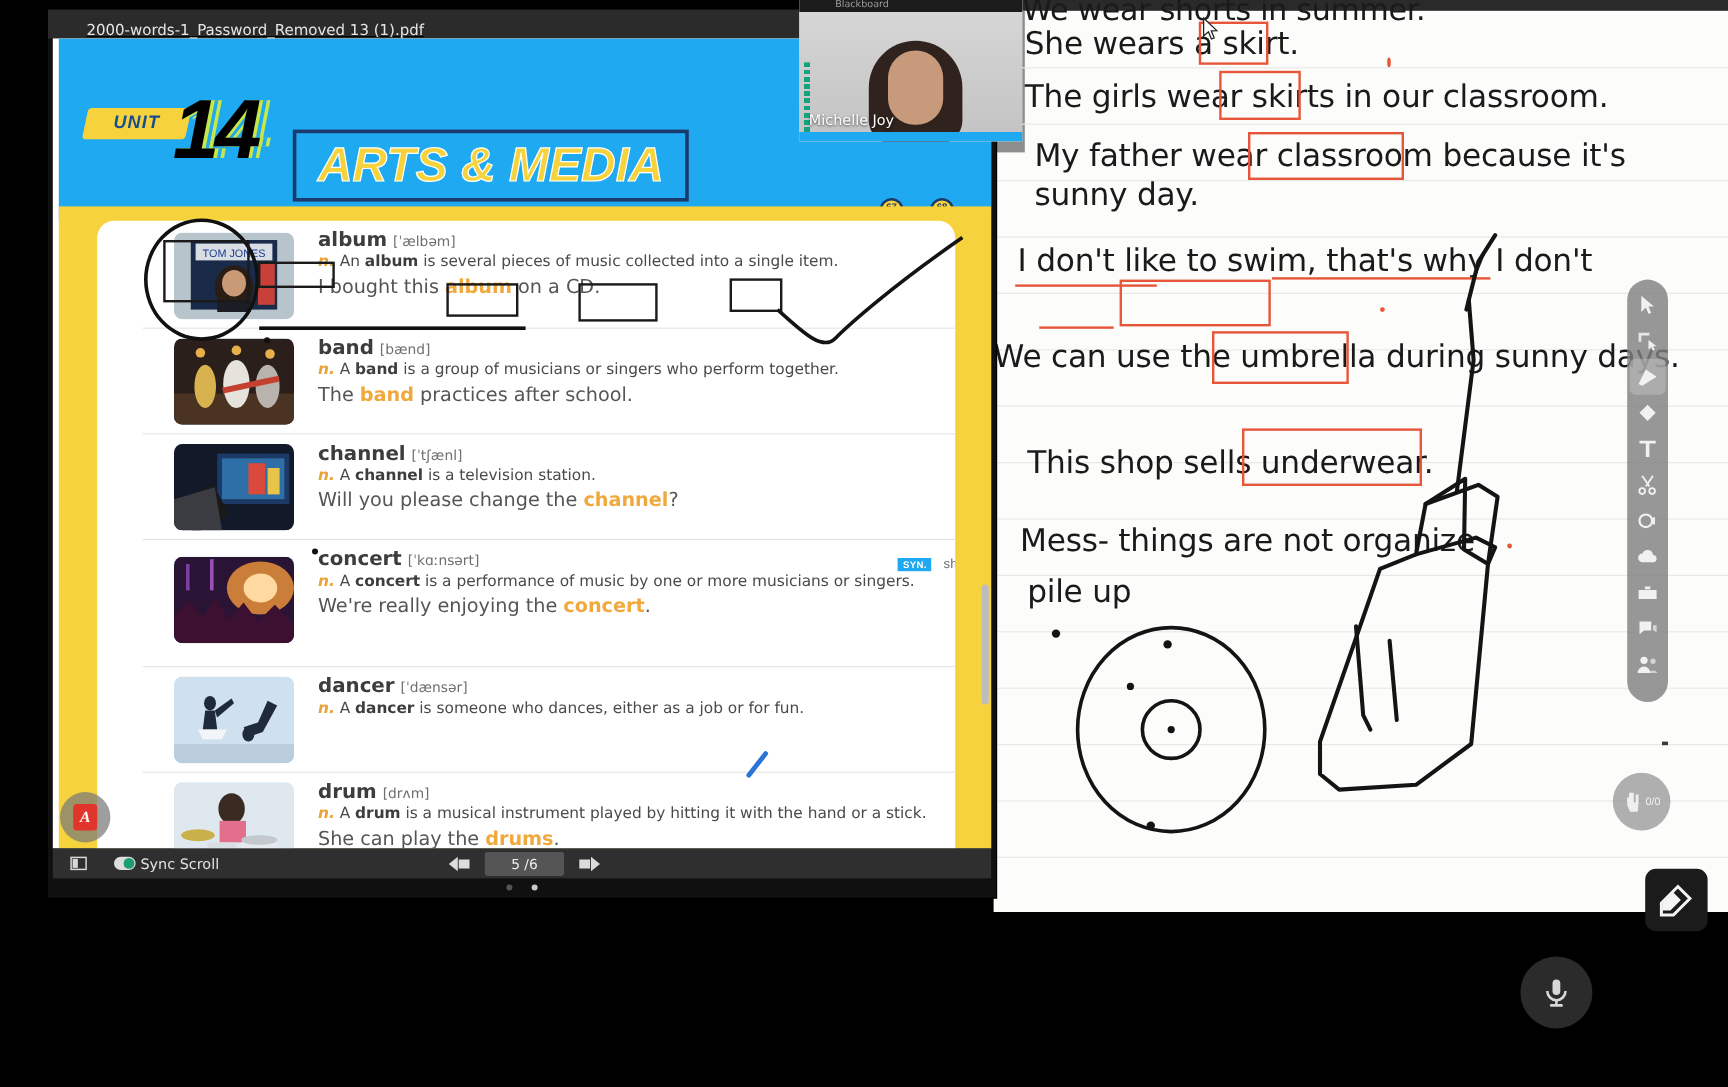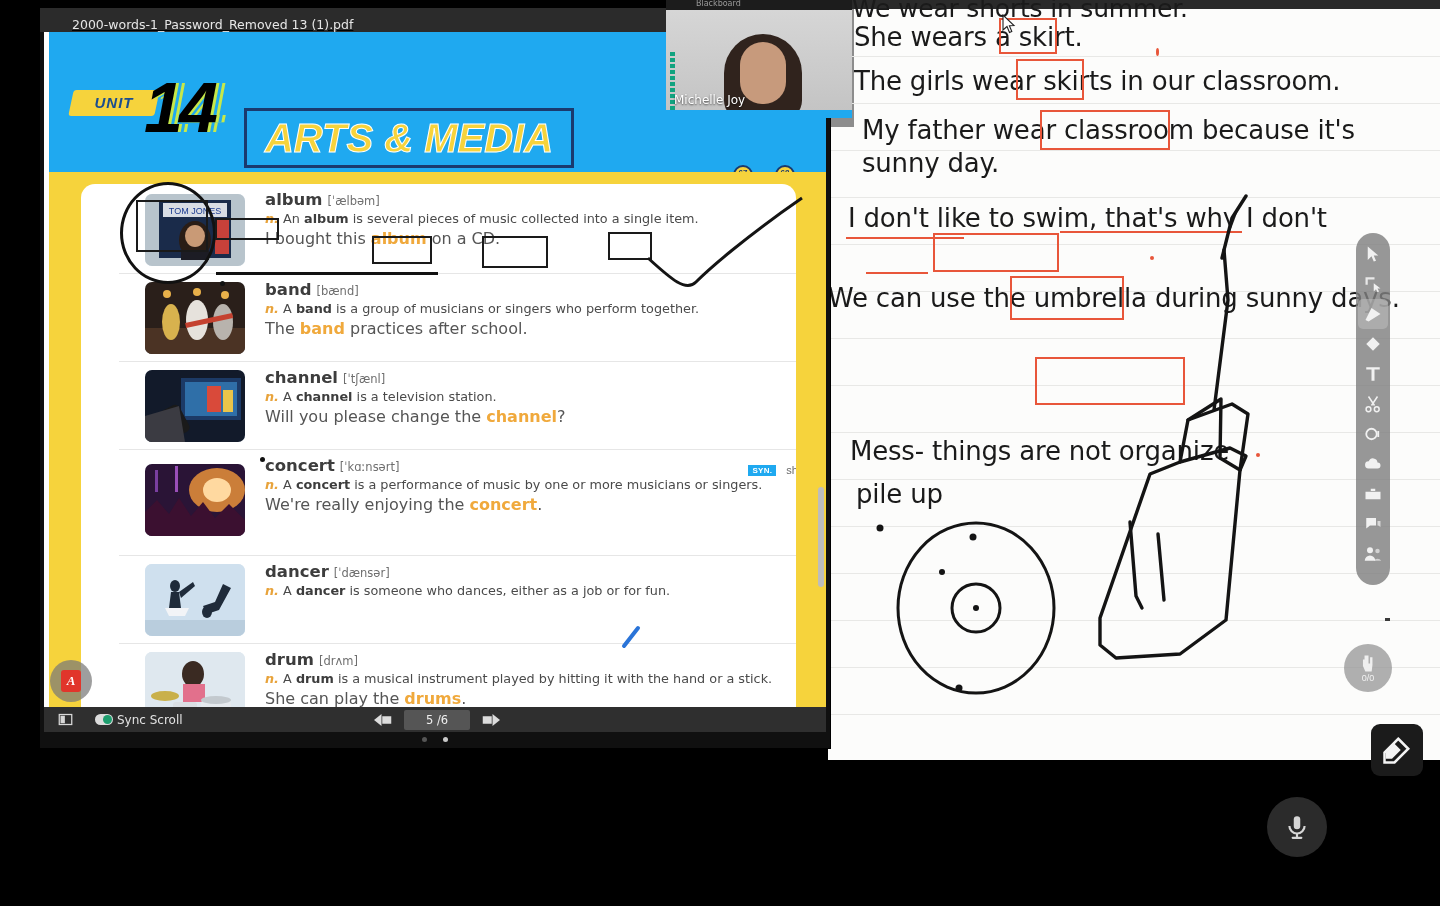--- a/index.html
+++ b/index.html
@@ -57,21 +57,21 @@
     width: 30px; height: 30px; display: flex; align-items: center;
     justify-content: center; border-radius: 5px; margin-bottom: 0px;
   }
   .wb-tool.active { background: rgba(190,190,190,0.55); }
   .wb-tool svg { width: 18px; height: 18px; fill: #f1f1f1; }
 
   
   #raise-hand {
     position: absolute; left: 1344px; top: 644px; width: 48px; height: 48px;
     border-radius: 50%; background: rgba(150,150,150,0.75);
-    display: flex; flex-direction: column; align-items: center;
+    display: flex; align-items: center;
     justify-content: center; z-index: 40;
   }
   #raise-hand svg { width: 19px; height: 19px; fill: #efefef; }
   #raise-hand .rh-count { font-size: 9px; color: #f2f2f2; margin-top: 0px; }
   #pencil-btn {
     position: absolute; left: 1371px; top: 724px; width: 52px; height: 52px;
     background: #1b1b1b; border-radius: 9px;
     display: flex; align-items: center; justify-content: center; z-index: 45;
   }
   #pencil-btn svg { width: 30px; height: 30px; fill: #f4f4f4; }
@@ -354,20 +354,21 @@
     <div class="wb-line" style="top:667px"></div>
     <div class="wb-line" style="top:714px"></div>
 
     <div class="wb-text" style="left:24px;  top:-6px;  font-size:25px">We wear shorts in summer.</div>
     <div class="wb-text" style="left:26px;  top:22px;  font-size:26px">She wears a skirt.</div>
     <div class="wb-text" style="left:26px;  top:66px;  font-size:26px">The girls wear skirts in our classroom.</div>
     <div class="wb-text" style="left:34px;  top:115px; font-size:26px">My father wear classroom because it's</div>
     <div class="wb-text" style="left:34px;  top:148px; font-size:26px">sunny day.</div>
     <div class="wb-text" style="left:20px;  top:203px; font-size:26px">I don't like to swim, that's why I don't</div>
     <div class="wb-text" style="left:0px;   top:283px; font-size:26px">We can use the umbrella during sunny days.</div>
+    <div class="wb-text" style="left:28px;  top:371px; font-size:26px">This shop sells underwear.</div>
     <div class="wb-text" style="left:22px;  top:436px; font-size:26px">Mess- things are not organize</div>
     <div class="wb-text" style="left:28px;  top:479px; font-size:26px">pile up</div>
 
     <div class="wb-box" style="left:171px; top:18px;  width:58px;  height:36px"></div>
     <div class="wb-box" style="left:188px; top:59px;  width:68px;  height:41px"></div>
     <div class="wb-box" style="left:212px; top:110px; width:130px; height:40px"></div>
     <div class="wb-box" style="left:105px; top:233px; width:126px; height:39px"></div>
     <div class="wb-box" style="left:182px; top:276px; width:114px; height:44px"></div>
     <div class="wb-box" style="left:207px; top:357px; width:150px; height:48px"></div>
 

